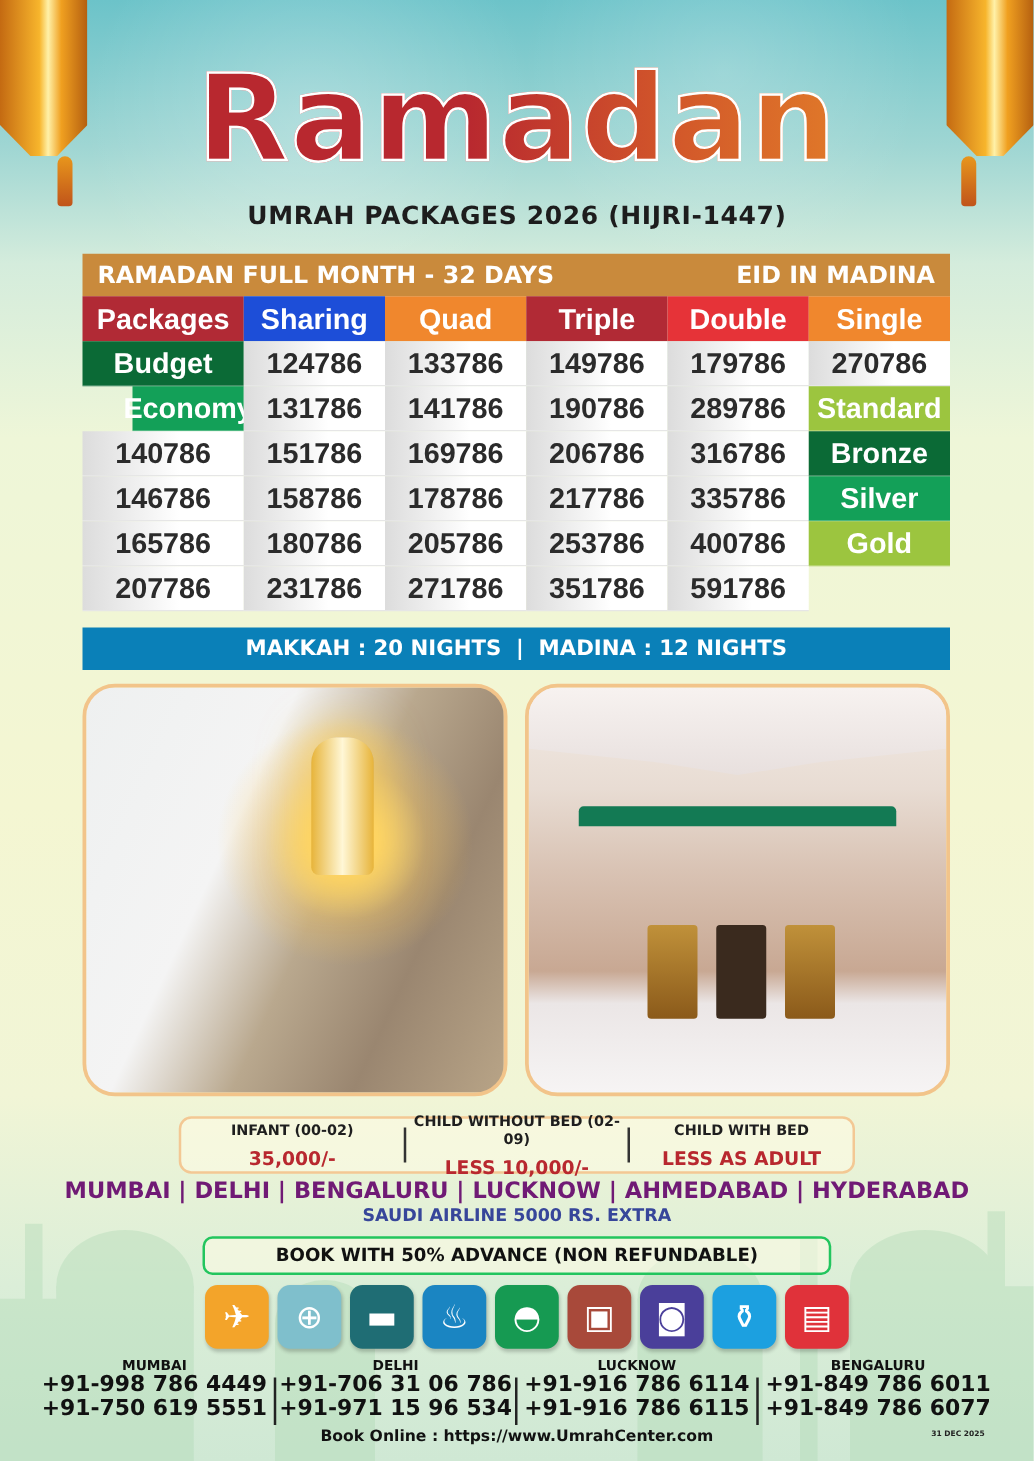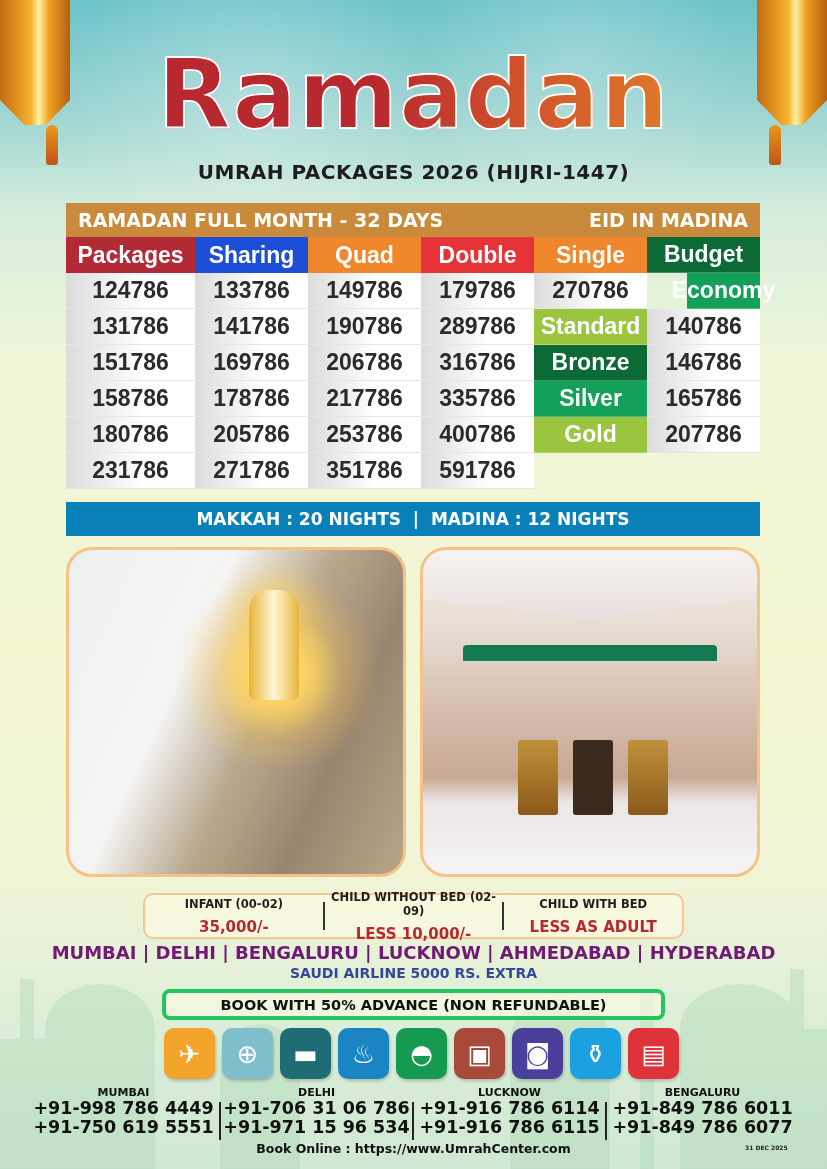--- a/index.html
+++ b/index.html
@@ -138,21 +138,21 @@
   .cities {
     position: absolute; top: 942px; left: 0; width: 827px; text-align: center;
     font-family: "DejaVu Sans", sans-serif; font-weight: bold; font-size: 18px; color: #701a75;
   }
   .airline {
     position: absolute; top: 965px; left: 0; width: 827px; text-align: center;
     font-family: "DejaVu Sans", sans-serif; font-weight: bold; font-size: 14px; color: #37469a;
   }
   .book-box {
     position: absolute; top: 989px; left: 162px; width: 503px; height: 31px;
-    border: 4px solid #22c55e; border-radius: 8px;
+    border: 2px solid #22c55e; border-radius: 8px;
     background: rgba(255,252,230,0.55);
     display: flex; align-items: center; justify-content: center;
     font-family: "DejaVu Sans", sans-serif; font-weight: bold; font-size: 14.5px; color: #111;
   }
 
   
   .icons { position: absolute; top: 1028px; left: 164px; display: flex; gap: 7px; }
   .svc {
     width: 51px; height: 51px; border-radius: 10px;
     display: flex; align-items: center; justify-content: center;
@@ -213,20 +213,21 @@
 
 <div class="table-wrap">
   <div class="table-banner">
     <span>RAMADAN FULL MONTH - 32 DAYS</span>
     <span>EID IN MADINA</span>
   </div>
   <div class="grid" id="price-grid">
     <div class="hcell" style="background: rgb(177, 42, 53);">Packages</div>
     <div class="hcell" style="background: #1d4ed8;">Sharing</div>
     <div class="hcell" style="background: rgb(240, 135, 45);">Quad</div>
+    <div class="hcell" style="background: rgb(177, 42, 53);">Triple</div>
     <div class="hcell" style="background: rgb(230, 51, 56);">Double</div>
     <div class="hcell" style="background: rgb(240, 135, 45);">Single</div>
 
     <div class="rlabel" style="background: rgb(11, 106, 54);">Budget</div>
     <div class="vcell">124786</div>
     <div class="vcell">133786</div>
     <div class="vcell">149786</div>
     <div class="vcell">179786</div>
     <div class="vcell">270786</div>
 

